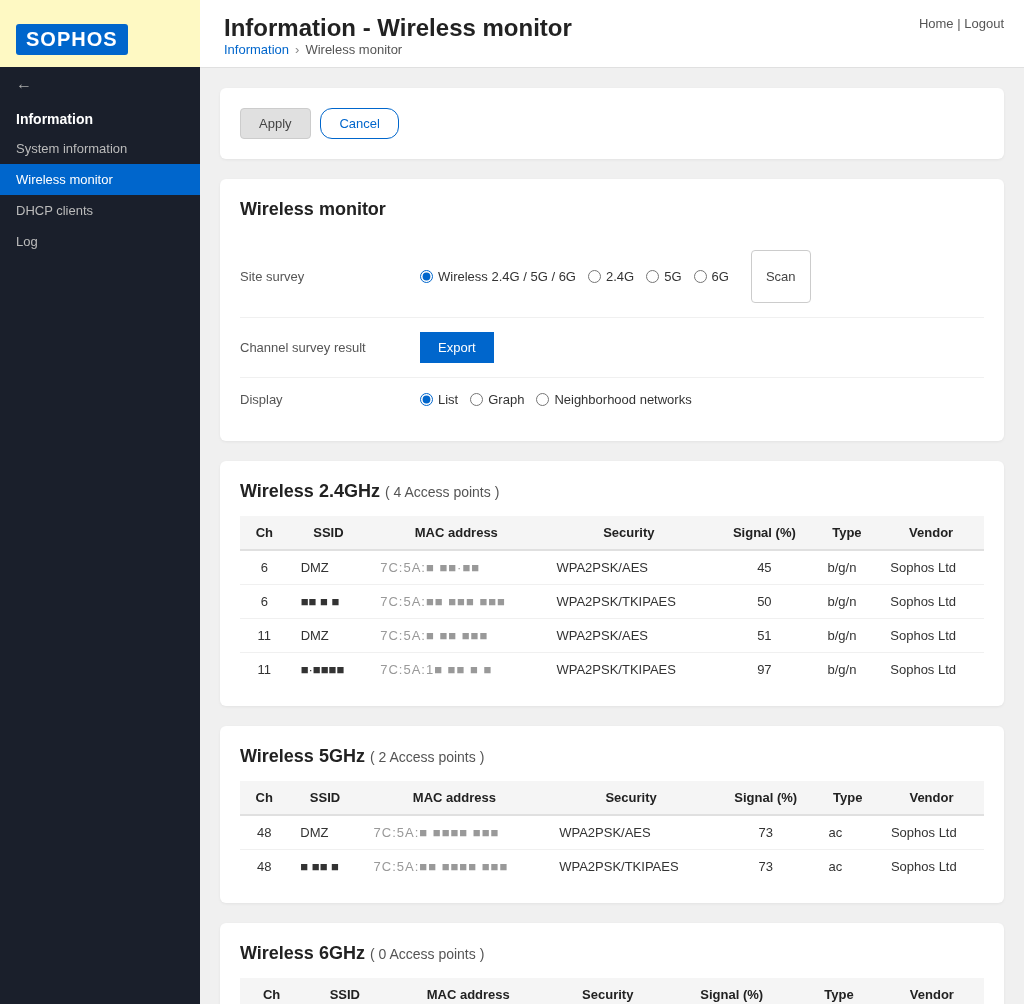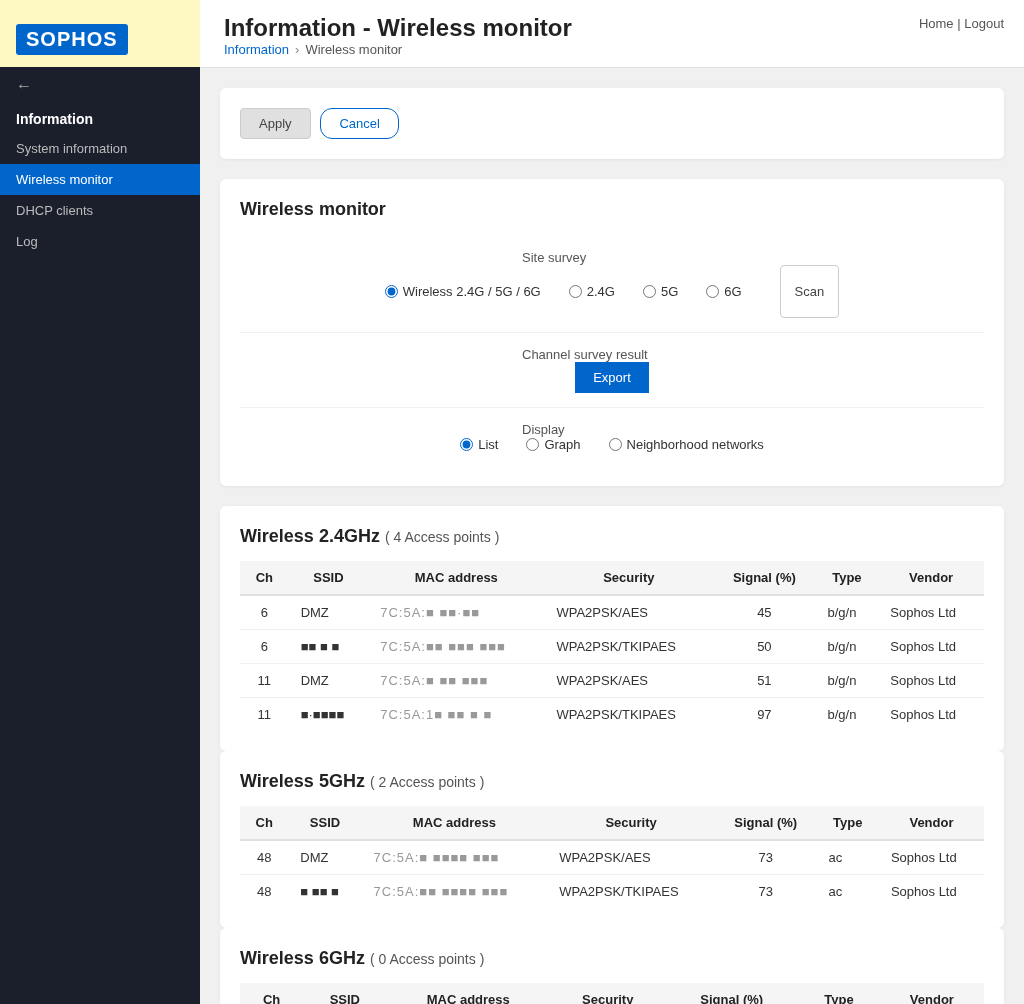--- a/index.html
+++ b/index.html
@@ -147,50 +147,50 @@
       color: #222;
       margin-bottom: 16px;
     }
 
     
     .form-row {
       display: flex;
       align-items: center;
       padding: 14px 0;
       border-bottom: 1px solid #f0f0f0;
-      flex-direction: column;
     }
     .form-row:last-child { border-bottom: none; }
     .form-label {
       width: 180px;
       color: #555;
       font-size: 13px;
       flex-shrink: 0;
     }
     .form-controls {
       display: flex;
       align-items: center;
-      gap: 28px;
+      gap: 12px;
       flex-wrap: wrap;
     }
     .radio-item {
       display: flex;
       align-items: center;
       gap: 5px;
       font-size: 13px;
       color: #333;
       cursor: pointer;
     }
     .radio-item input[type="radio"] { accent-color: #0066cc; cursor: pointer; }
 
     
     .table-section {
       background: #fff;
       border-radius: 6px;
       padding: 20px;
+      margin-bottom: 20px;
       box-shadow: 0 1px 3px rgba(0,0,0,0.06);
     }
     .table-section-title {
       font-size: 18px;
       font-weight: 700;
       color: #222;
       margin-bottom: 14px;
     }
     .table-section-title .ap-count {
       font-weight: 400;

